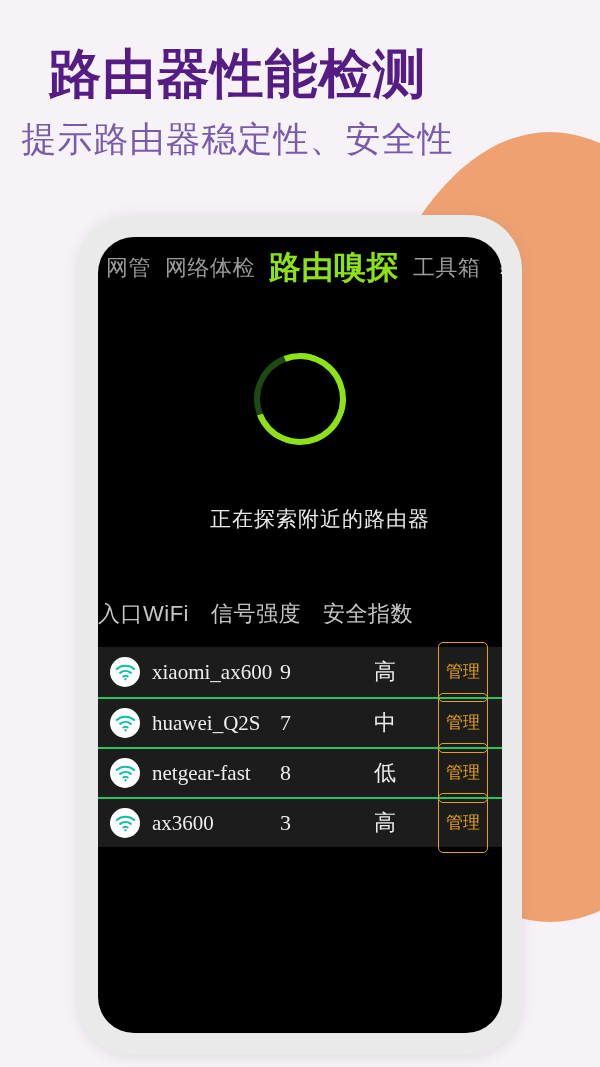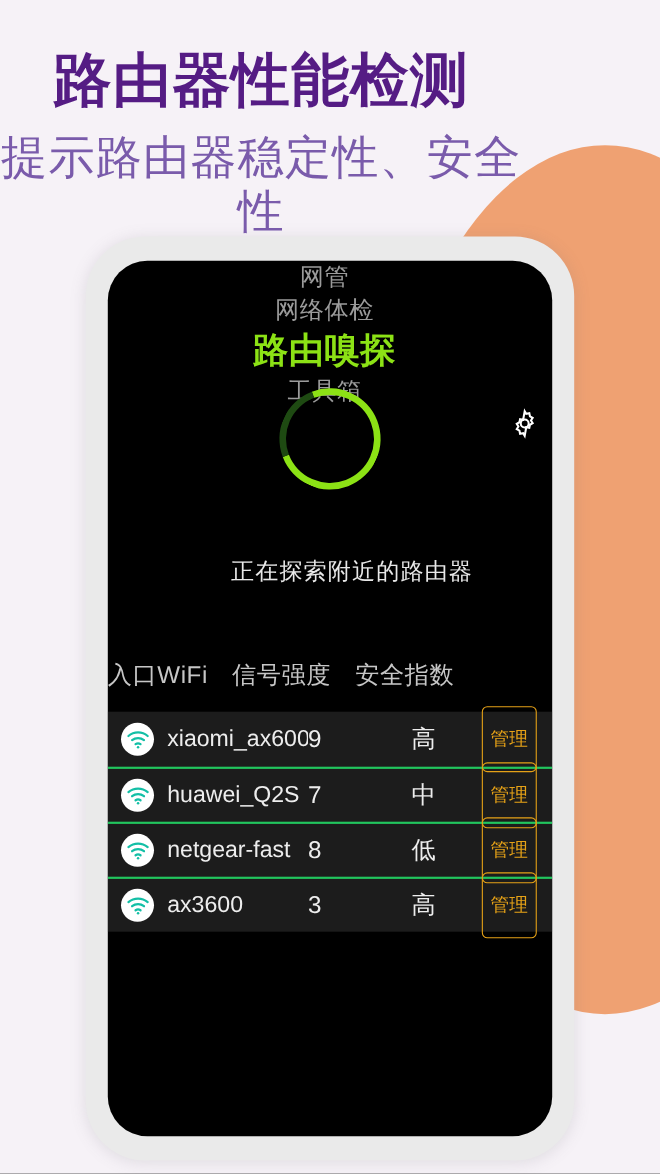--- a/index.html
+++ b/index.html
@@ -39,21 +39,21 @@
   .promo-title {
     margin: 44px 0 0 0;
     font-size: 53px;
     line-height: 1.12;
     font-weight: bold;
     color: #551C84;
     letter-spacing: 1px;
   }
   .promo-sub {
     margin: 16px 0 0 0;
-    font-size: 42px;
+    font-size: 35px;
     line-height: 1.15;
     color: #7A5BAB;
     letter-spacing: 1px;
   }
 
   
   .phone {
     position: absolute;
     left: 78px;
     top: 215px;
@@ -74,21 +74,20 @@
     overflow: hidden;
     position: relative;
   }
 
   
   .tabbar {
     display: flex;
     align-items: center;
     height: 62px;
     padding: 0 4px 0 8px;
-    flex-direction: column;
   }
   .tab {
     font-size: 22px;
     color: #9B9B9B;
     white-space: nowrap;
     margin-right: 14px;
     letter-spacing: 0.5px;
   }
   .tab.active {
     color: #8CE215;
@@ -143,20 +142,21 @@
     color: #C6C6C6;
     font-size: 22px;
     margin-top: 66px;
     letter-spacing: 0.5px;
   }
 
   
   .wifi-list {
     margin-top: 18px;
     background: #1C1C1C;
+    font-family: Liberation Serif, serif;
   }
   .wifi-row {
     display: flex;
     align-items: center;
     height: 50px;
     padding: 0 14px 0 12px;
     border-top: 2px solid #22c55e;
     box-sizing: border-box;
   }
   .wifi-row:first-child { border-top: none; }

